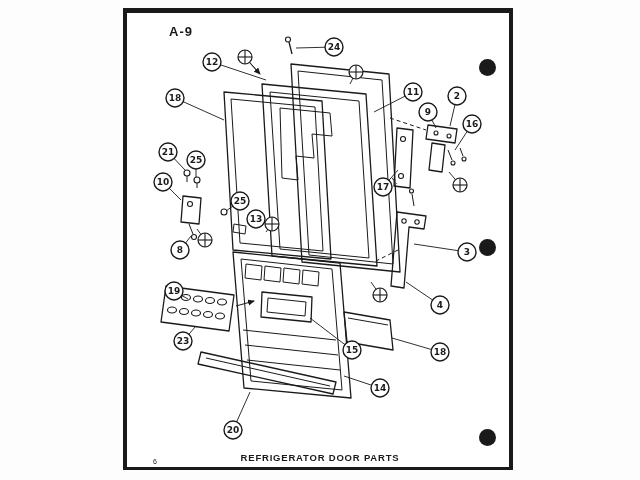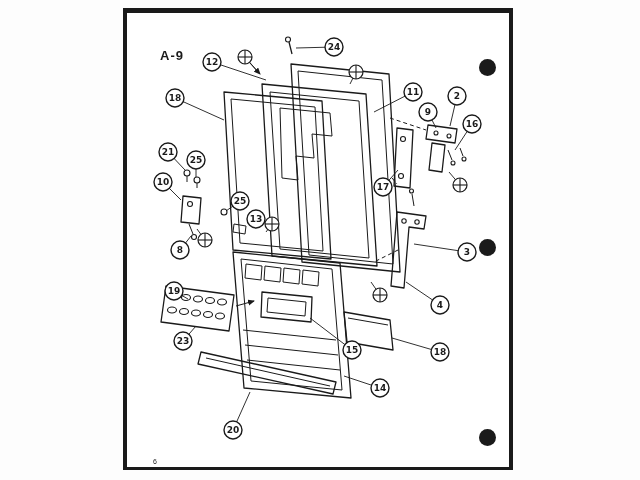--- a/index.html
+++ b/index.html
@@ -14,22 +14,22 @@
   .page-frame{
     position:absolute;left:123px;top:8px;width:390px;height:462px;
     border-top:5px solid var(--ink,#1a1a1a);
     border-left:4px solid var(--ink,#1a1a1a);
     border-right:4px solid var(--ink,#1a1a1a);
     border-bottom:3px solid var(--ink,#1a1a1a);
     background:#fff;
     box-sizing:border-box;
   }
   .page-title{
-    position:absolute;left:160px;top:24px;
-    font-weight:bold;font-size:13px;letter-spacing:1px;margin-top:24px;
+    position:absolute;left:169px;top:24px;
+    font-weight:bold;font-size:13px;letter-spacing:1px;
   }
   .caption{
     position:absolute;left:123px;top:452px;width:394px;
     text-align:center;font-weight:bold;font-size:9.5px;letter-spacing:0.8px;
   }
   .page-number{
     position:absolute;left:153px;top:458px;
     font-size:7px;
   }
   .reg-dot{
@@ -334,15 +334,16 @@
           <text x="380" y="391.2" class="balloon-label">14</text>
         </g>
         <g>
           <line x1="233" y1="430" x2="250" y2="392" class="leader"></line>
           <circle cx="233" cy="430" r="9" class="balloon"></circle>
           <text x="233" y="433.2" class="balloon-label">20</text>
         </g>
       </g>
   </svg>
 
+  <div class="caption">REFRIGERATOR DOOR PARTS</div>
   <div class="page-number">6</div>
 
 </div>
 
 </body></html>

